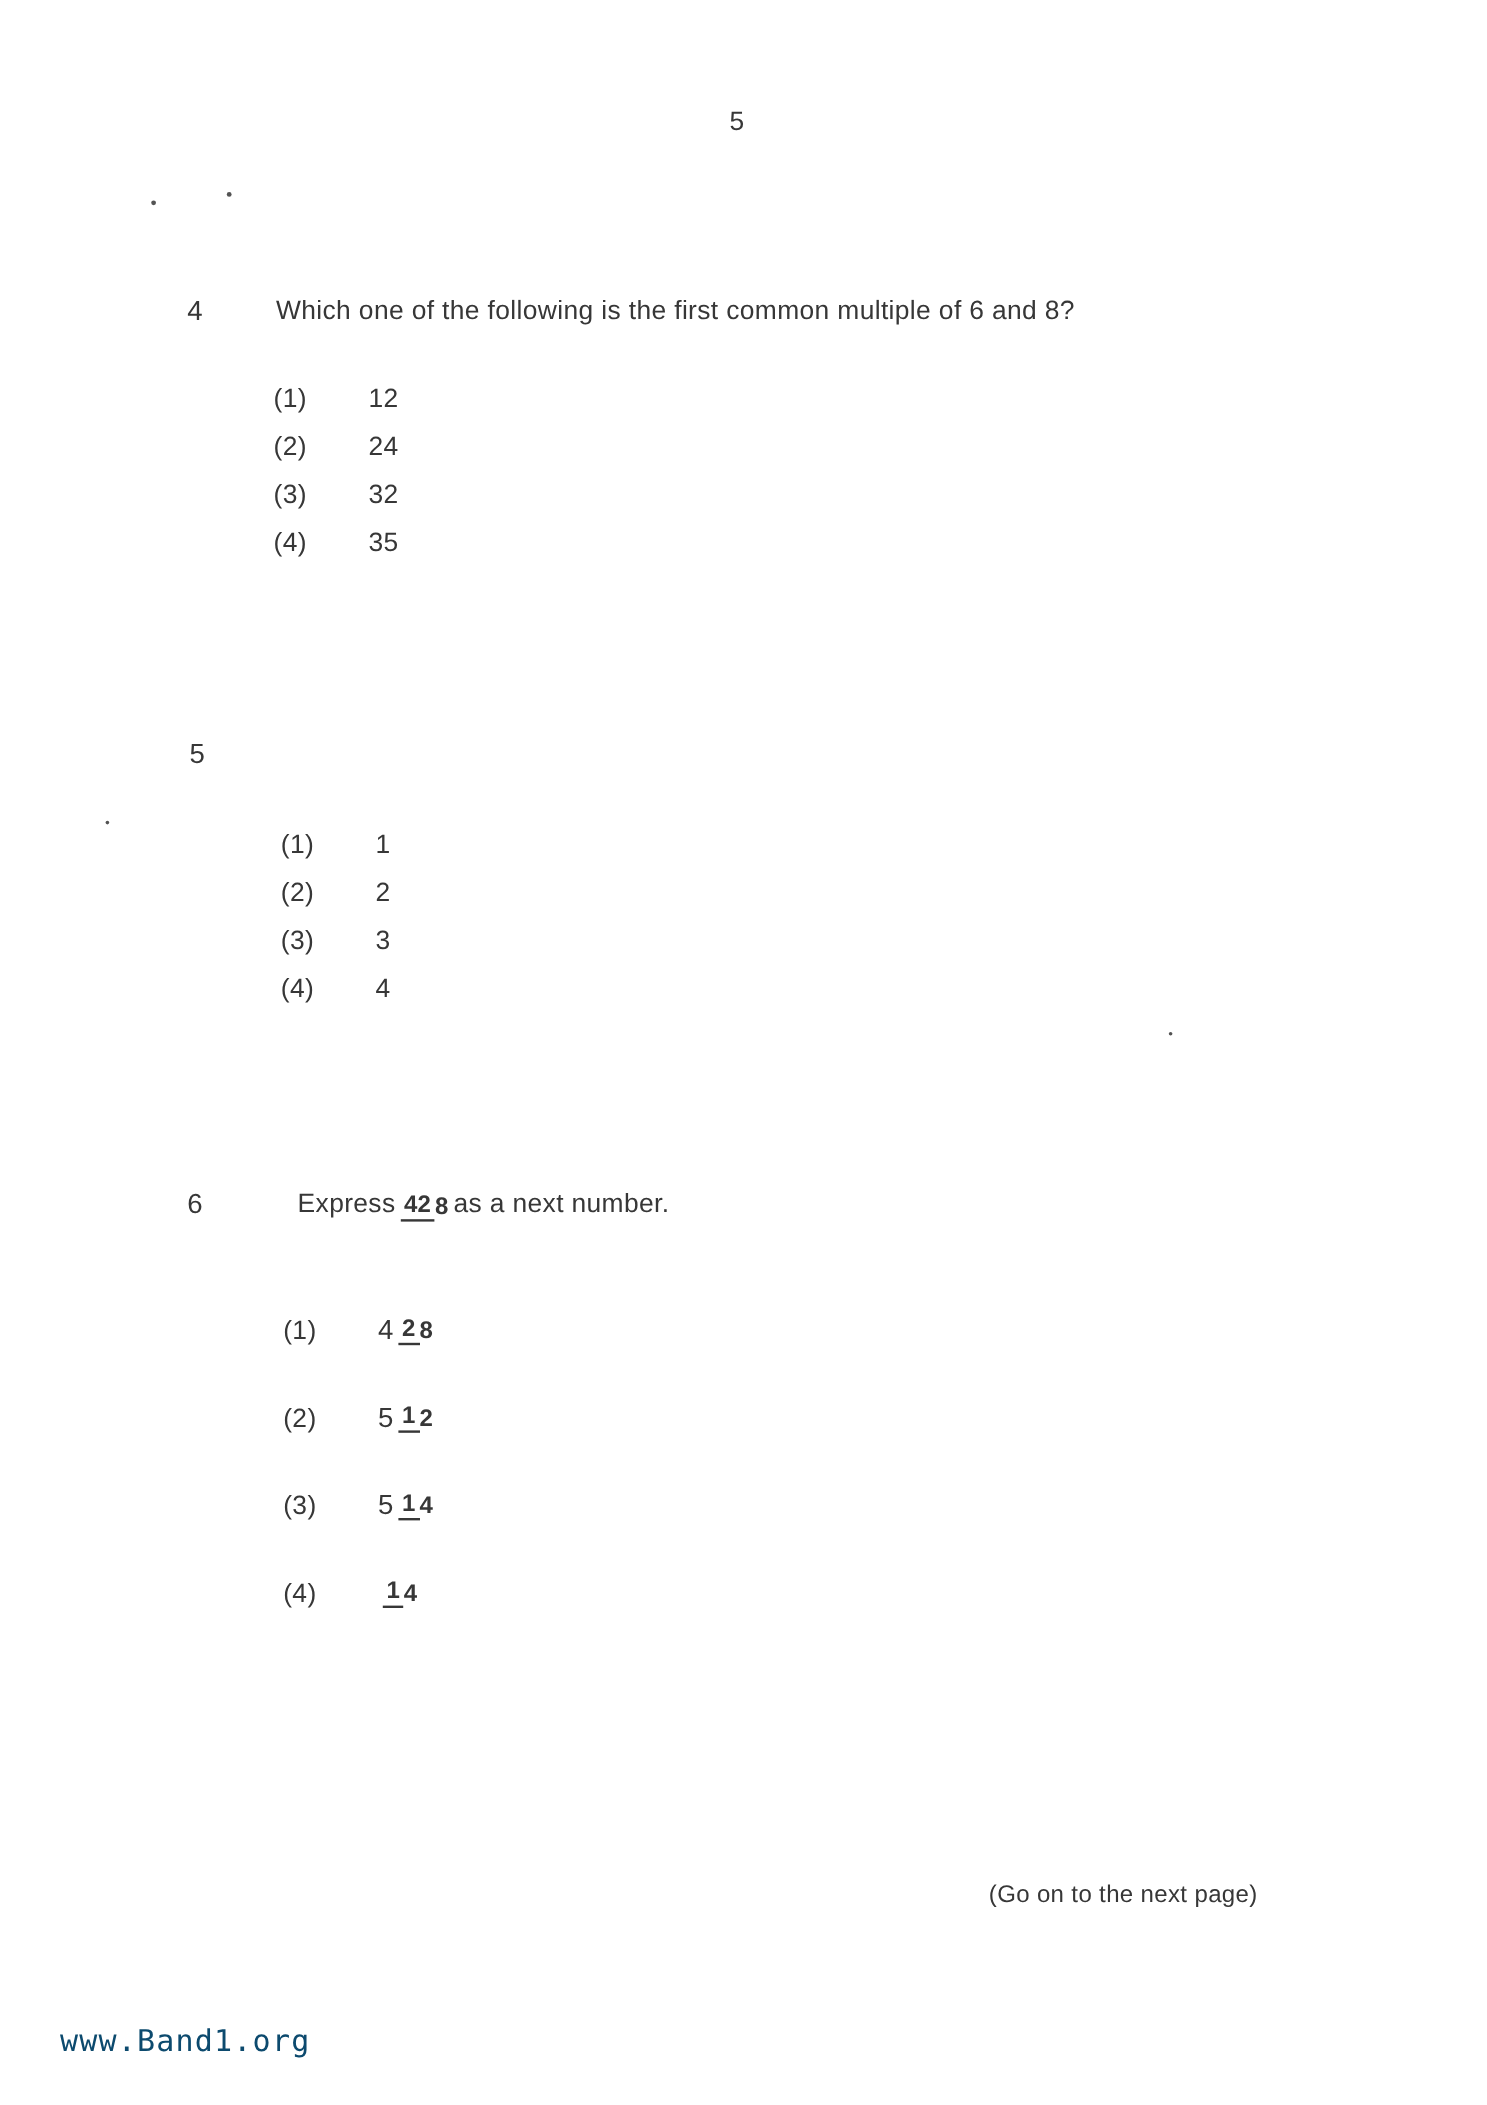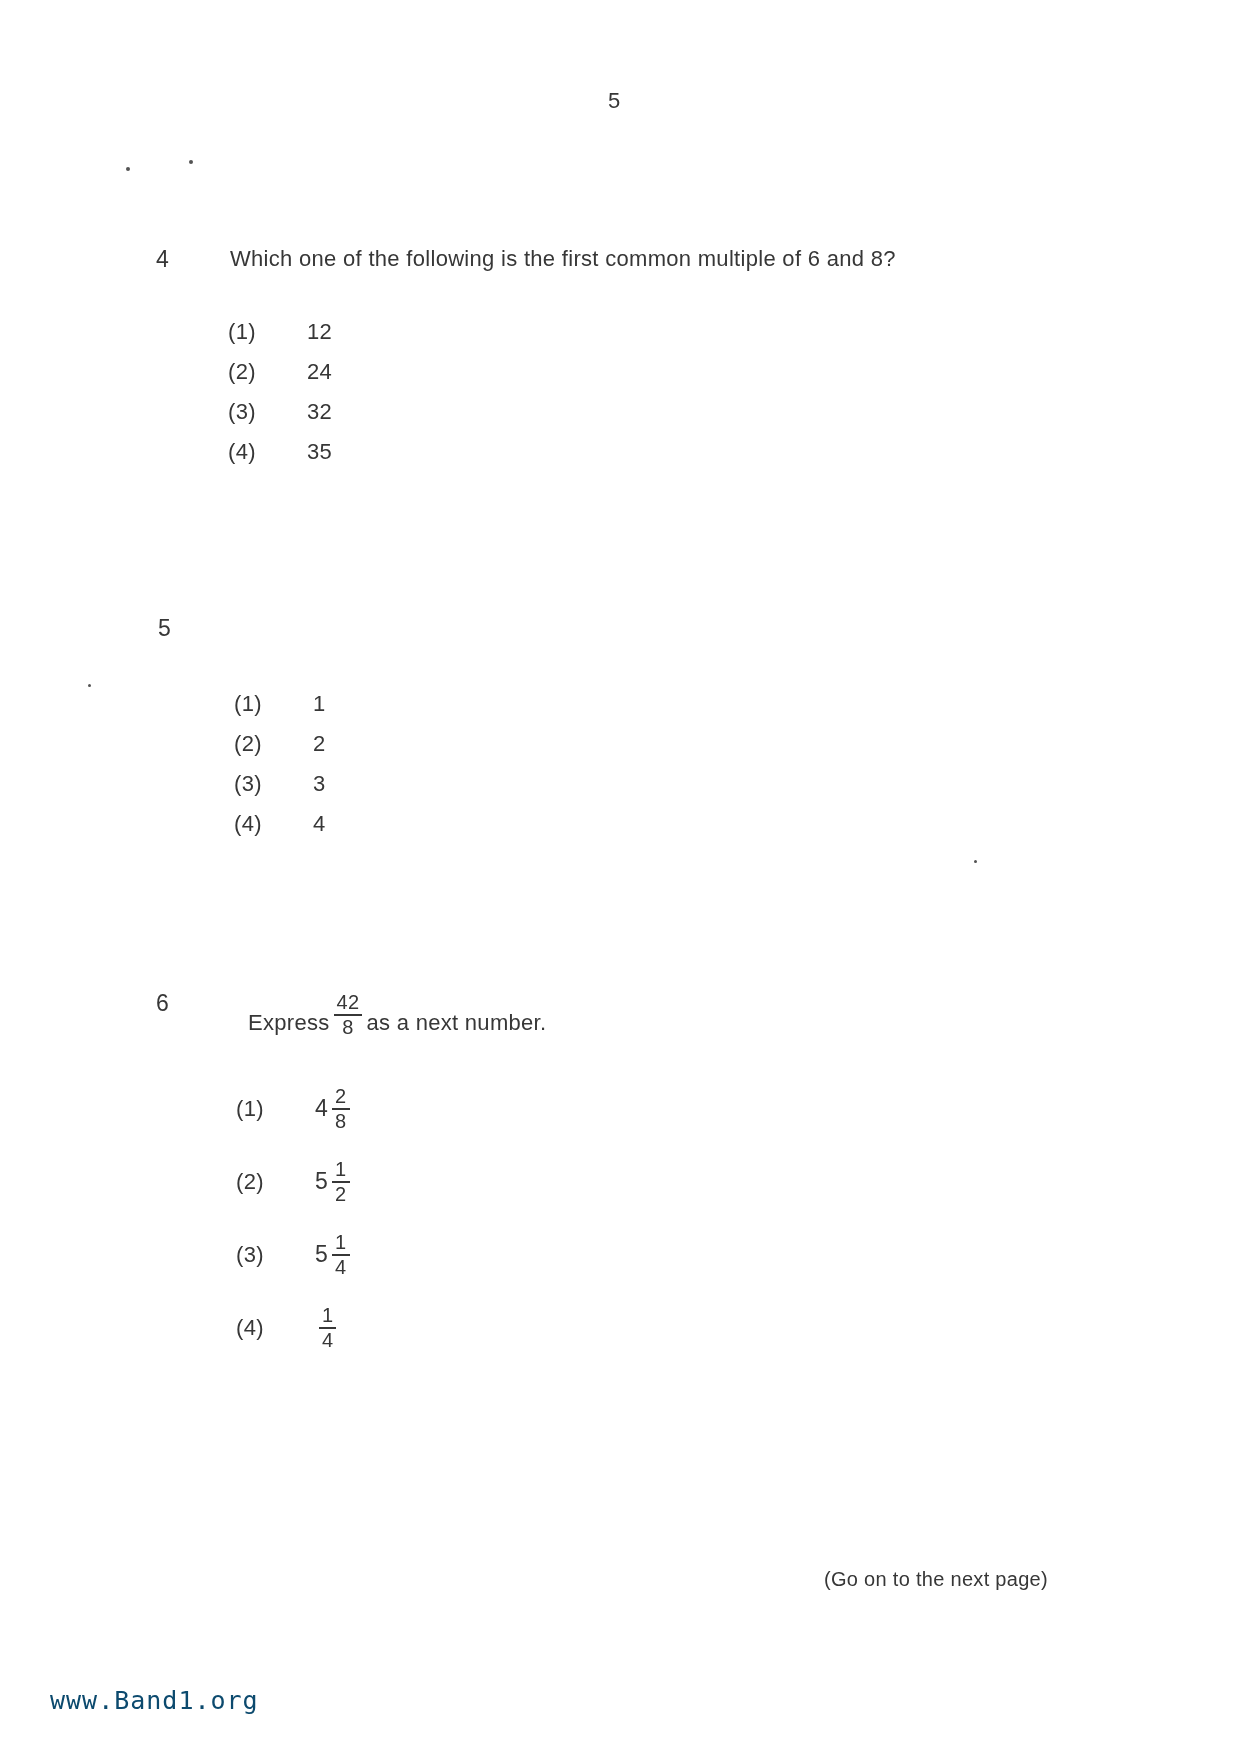--- a/index.html
+++ b/index.html
@@ -30,26 +30,27 @@
   .opts { display: flex; flex-direction: column; }
   .opt-row { display: flex; align-items: center; height: 40px; font-size: 22px; }
   .opt-row.tall { height: 73px; }
   .opt-label { width: 79px; flex: 0 0 79px; }
   .opt-value { }
 
   .mixed { display: inline-flex; align-items: center; }
   .whole { font-size: 23px; }
   .frac {
     display: inline-flex;
-    flex-direction: column;
+    flex-direction: row;
     align-items: center;
     line-height: 1.05;
     font-size: 20px;
     vertical-align: -0.85em;
     margin: 0 4px;
+    font-weight: bold;
   }
   .frac .num { padding: 0 3px 1px 3px; border-bottom: 2px solid #3a3a3a; }
   .frac .den { padding-top: 1px; }
   .qtext .frac { transform: translateY(2px); }
 
   .continue-note { font-size: 20px; }
 
   .watermark {
     position: absolute;
     left: 50px;

